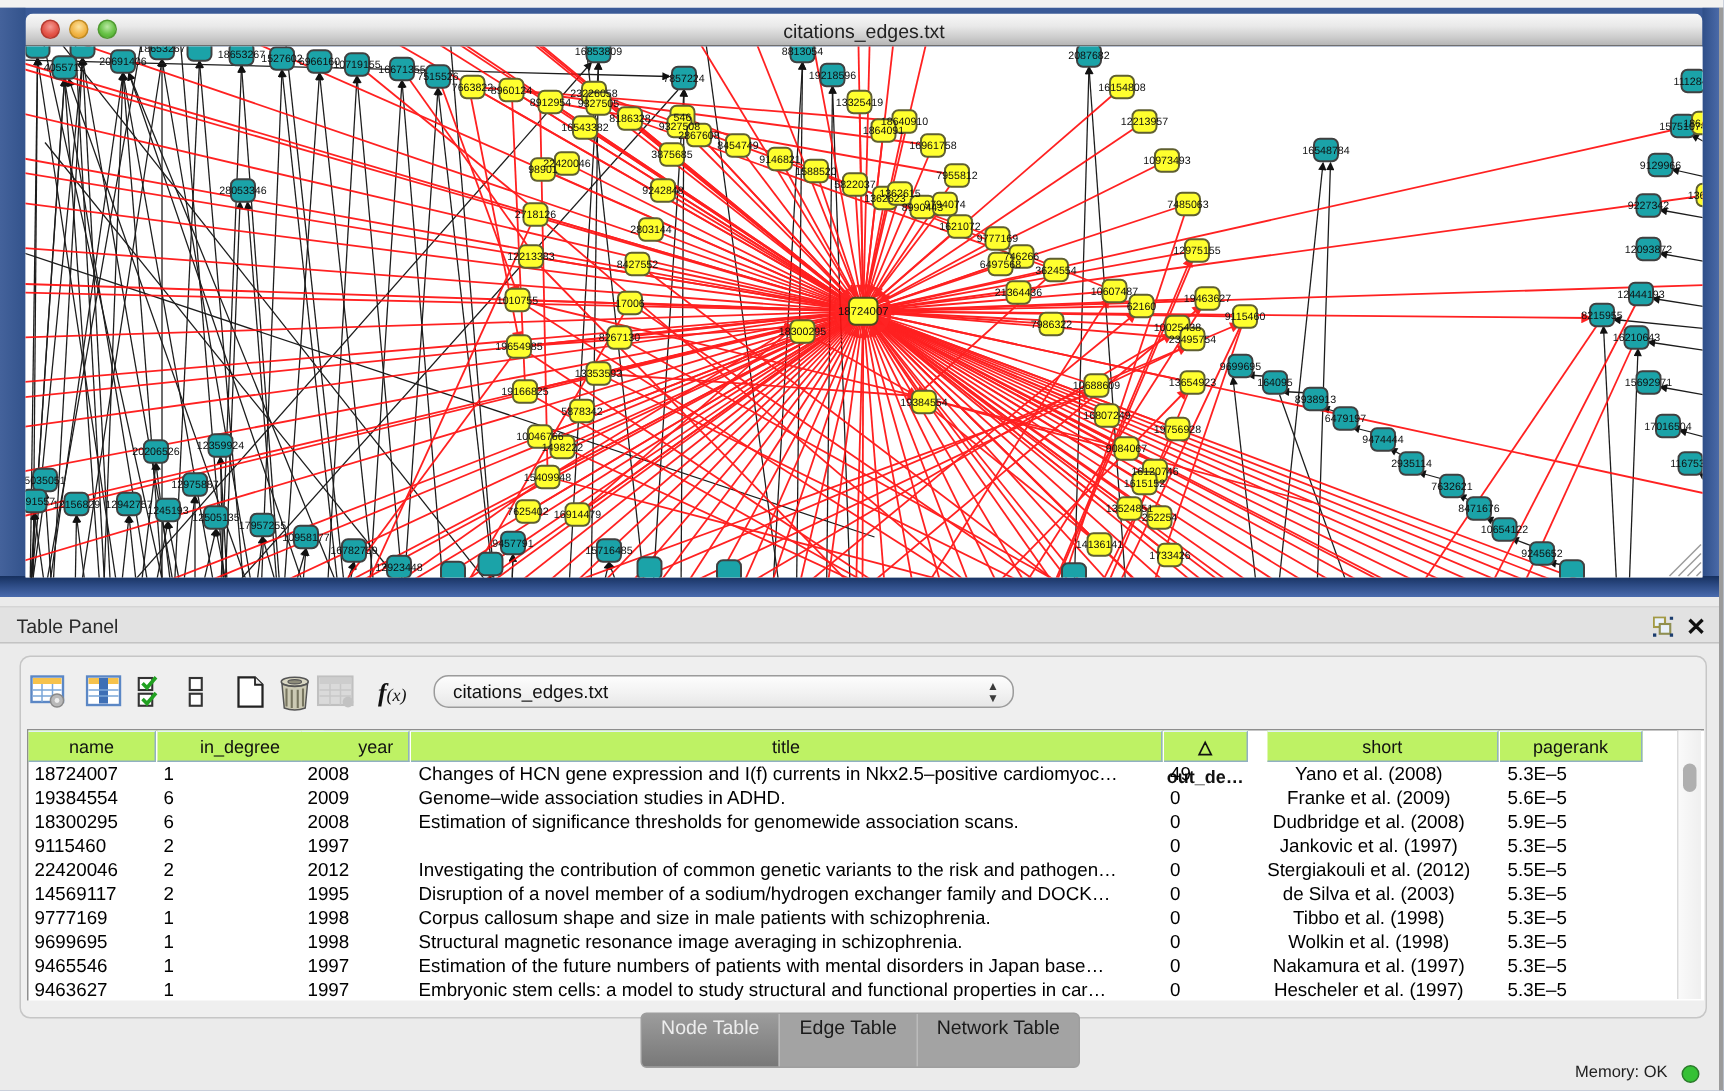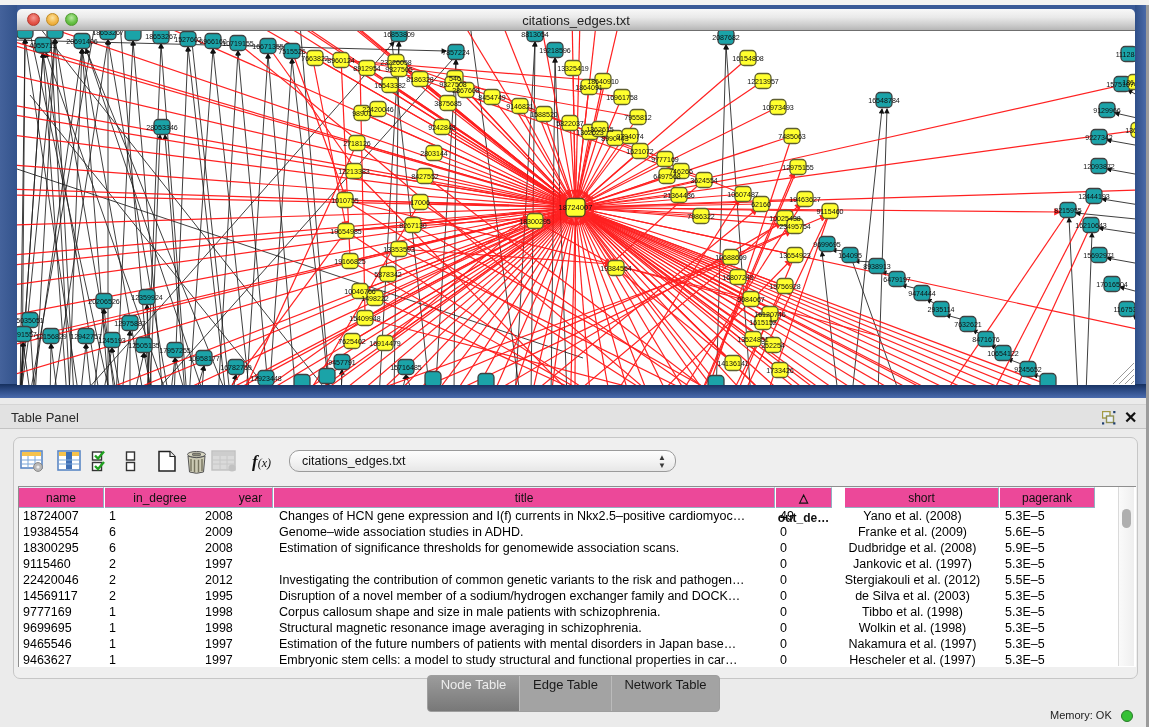--- a/index.html
+++ b/index.html
@@ -52,21 +52,21 @@
 #combo { left:289px; top:450px; width:387px; height:22px;
   background:linear-gradient(180deg,#FDFDFD 0%, #F2F2F2 55%, #E7E7E7 100%);
   border:1px solid #9B9B9B; border-radius:10px; font-size:12.5px; color:#111;
   line-height:20px; padding-left:12px; }
 #combo .arr { position:absolute; right:9px; top:3px; font-size:8px; color:#3a3a3a; line-height:7.5px; text-align:center; }
 
 
 #tbl { left:18px; top:486px; width:1118px; height:181px; background:#fff;
   border-top:1px solid #8E8E8E; border-left:1px solid #8E8E8E; }
 #thead { position:absolute; left:0; top:0; width:1076px; height:21px; }
-.th { position:absolute; top:0; height:21px; background:#ec4899;
+.th { position:absolute; top:0; height:21px; background:#bef264;
   border-right:1px solid #91B0C2; border-bottom:1px solid #91B0C2; border-top:1px solid #E3F1F9;
   font-size:12px; color:#111; text-align:center; line-height:20px; }
 #tbody { position:absolute; left:0; top:22px; width:1076px; }
 .tr { position:relative; width:1076px; height:16px; }
 .c { position:absolute; top:0; height:16px; font-size:12.5px; color:#000; white-space:nowrap; overflow:hidden; }
 .c1 { left:4px;   width:80px; }
 .c2 { left:90px;  width:90px; }
 .c3 { left:186px; width:70px; }
 .c4 { left:260px; width:495px; }
 .c5 { left:761px; width:64px; }

